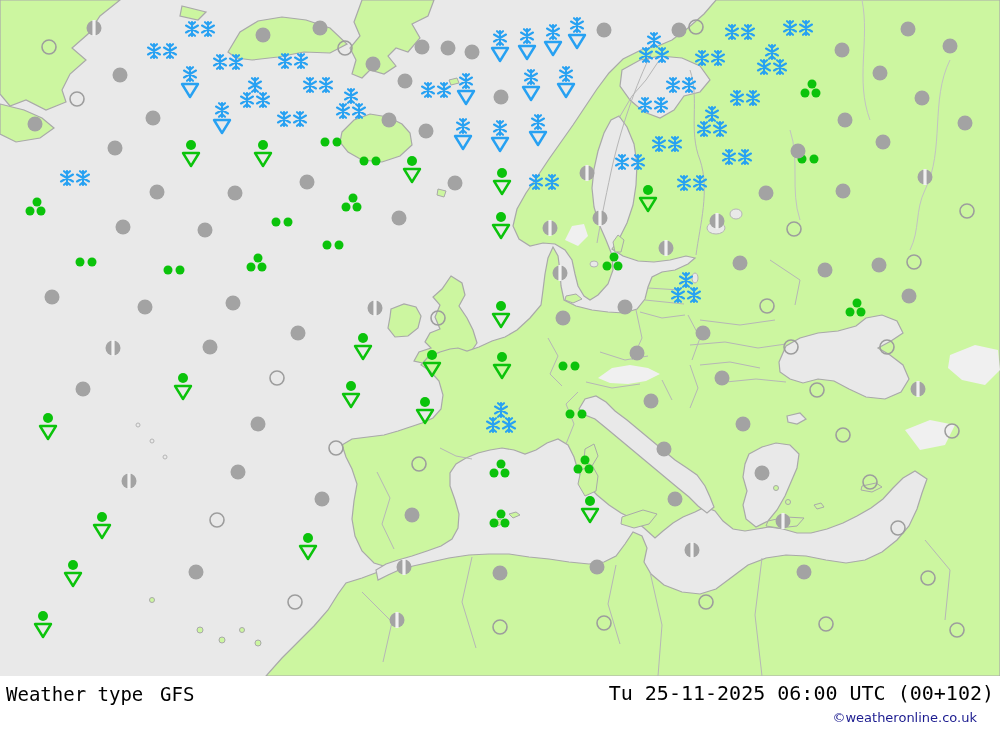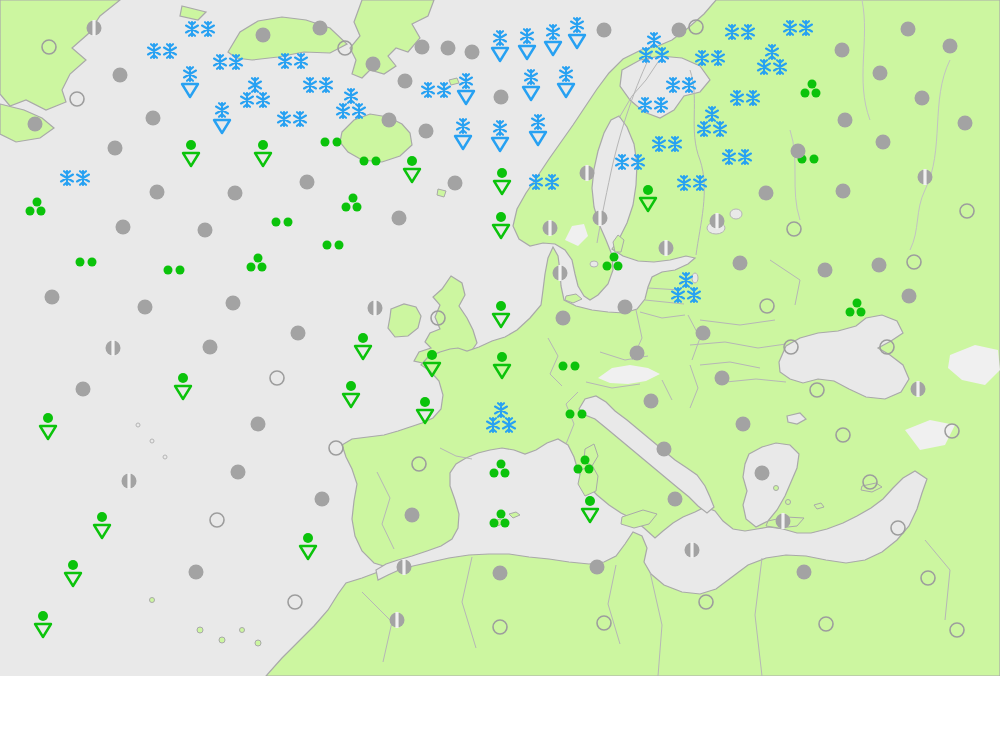--- a/index.html
+++ b/index.html
@@ -332,14 +332,20 @@
           <use href="#sym-partly_cloudy" xlink:href="#sym-partly_cloudy" x="129" y="481" class="t-cloud"></use>
           <use href="#sym-partly_cloudy" xlink:href="#sym-partly_cloudy" x="404" y="567" class="t-cloud"></use>
           <use href="#sym-partly_cloudy" xlink:href="#sym-partly_cloudy" x="397" y="620" class="t-cloud"></use>
           <use href="#sym-partly_cloudy" xlink:href="#sym-partly_cloudy" x="692" y="550" class="t-cloud"></use>
           <use href="#sym-partly_cloudy" xlink:href="#sym-partly_cloudy" x="783" y="521" class="t-cloud"></use>
           <use href="#sym-partly_cloudy" xlink:href="#sym-partly_cloudy" x="918" y="389" class="t-cloud"></use>
         </g>
   </svg>
   </div>
 
+  <div id="caption-bar">
+    <span id="product-label">Weather type</span>
+    <span id="model-label">GFS</span>
+    <span id="datetime-label">Tu 25-11-2025 06:00 UTC (00+102)</span>
+    <a id="copyright">©weatheronline.co.uk</a>
+  </div>
 
 </div>
 
 </body></html>

